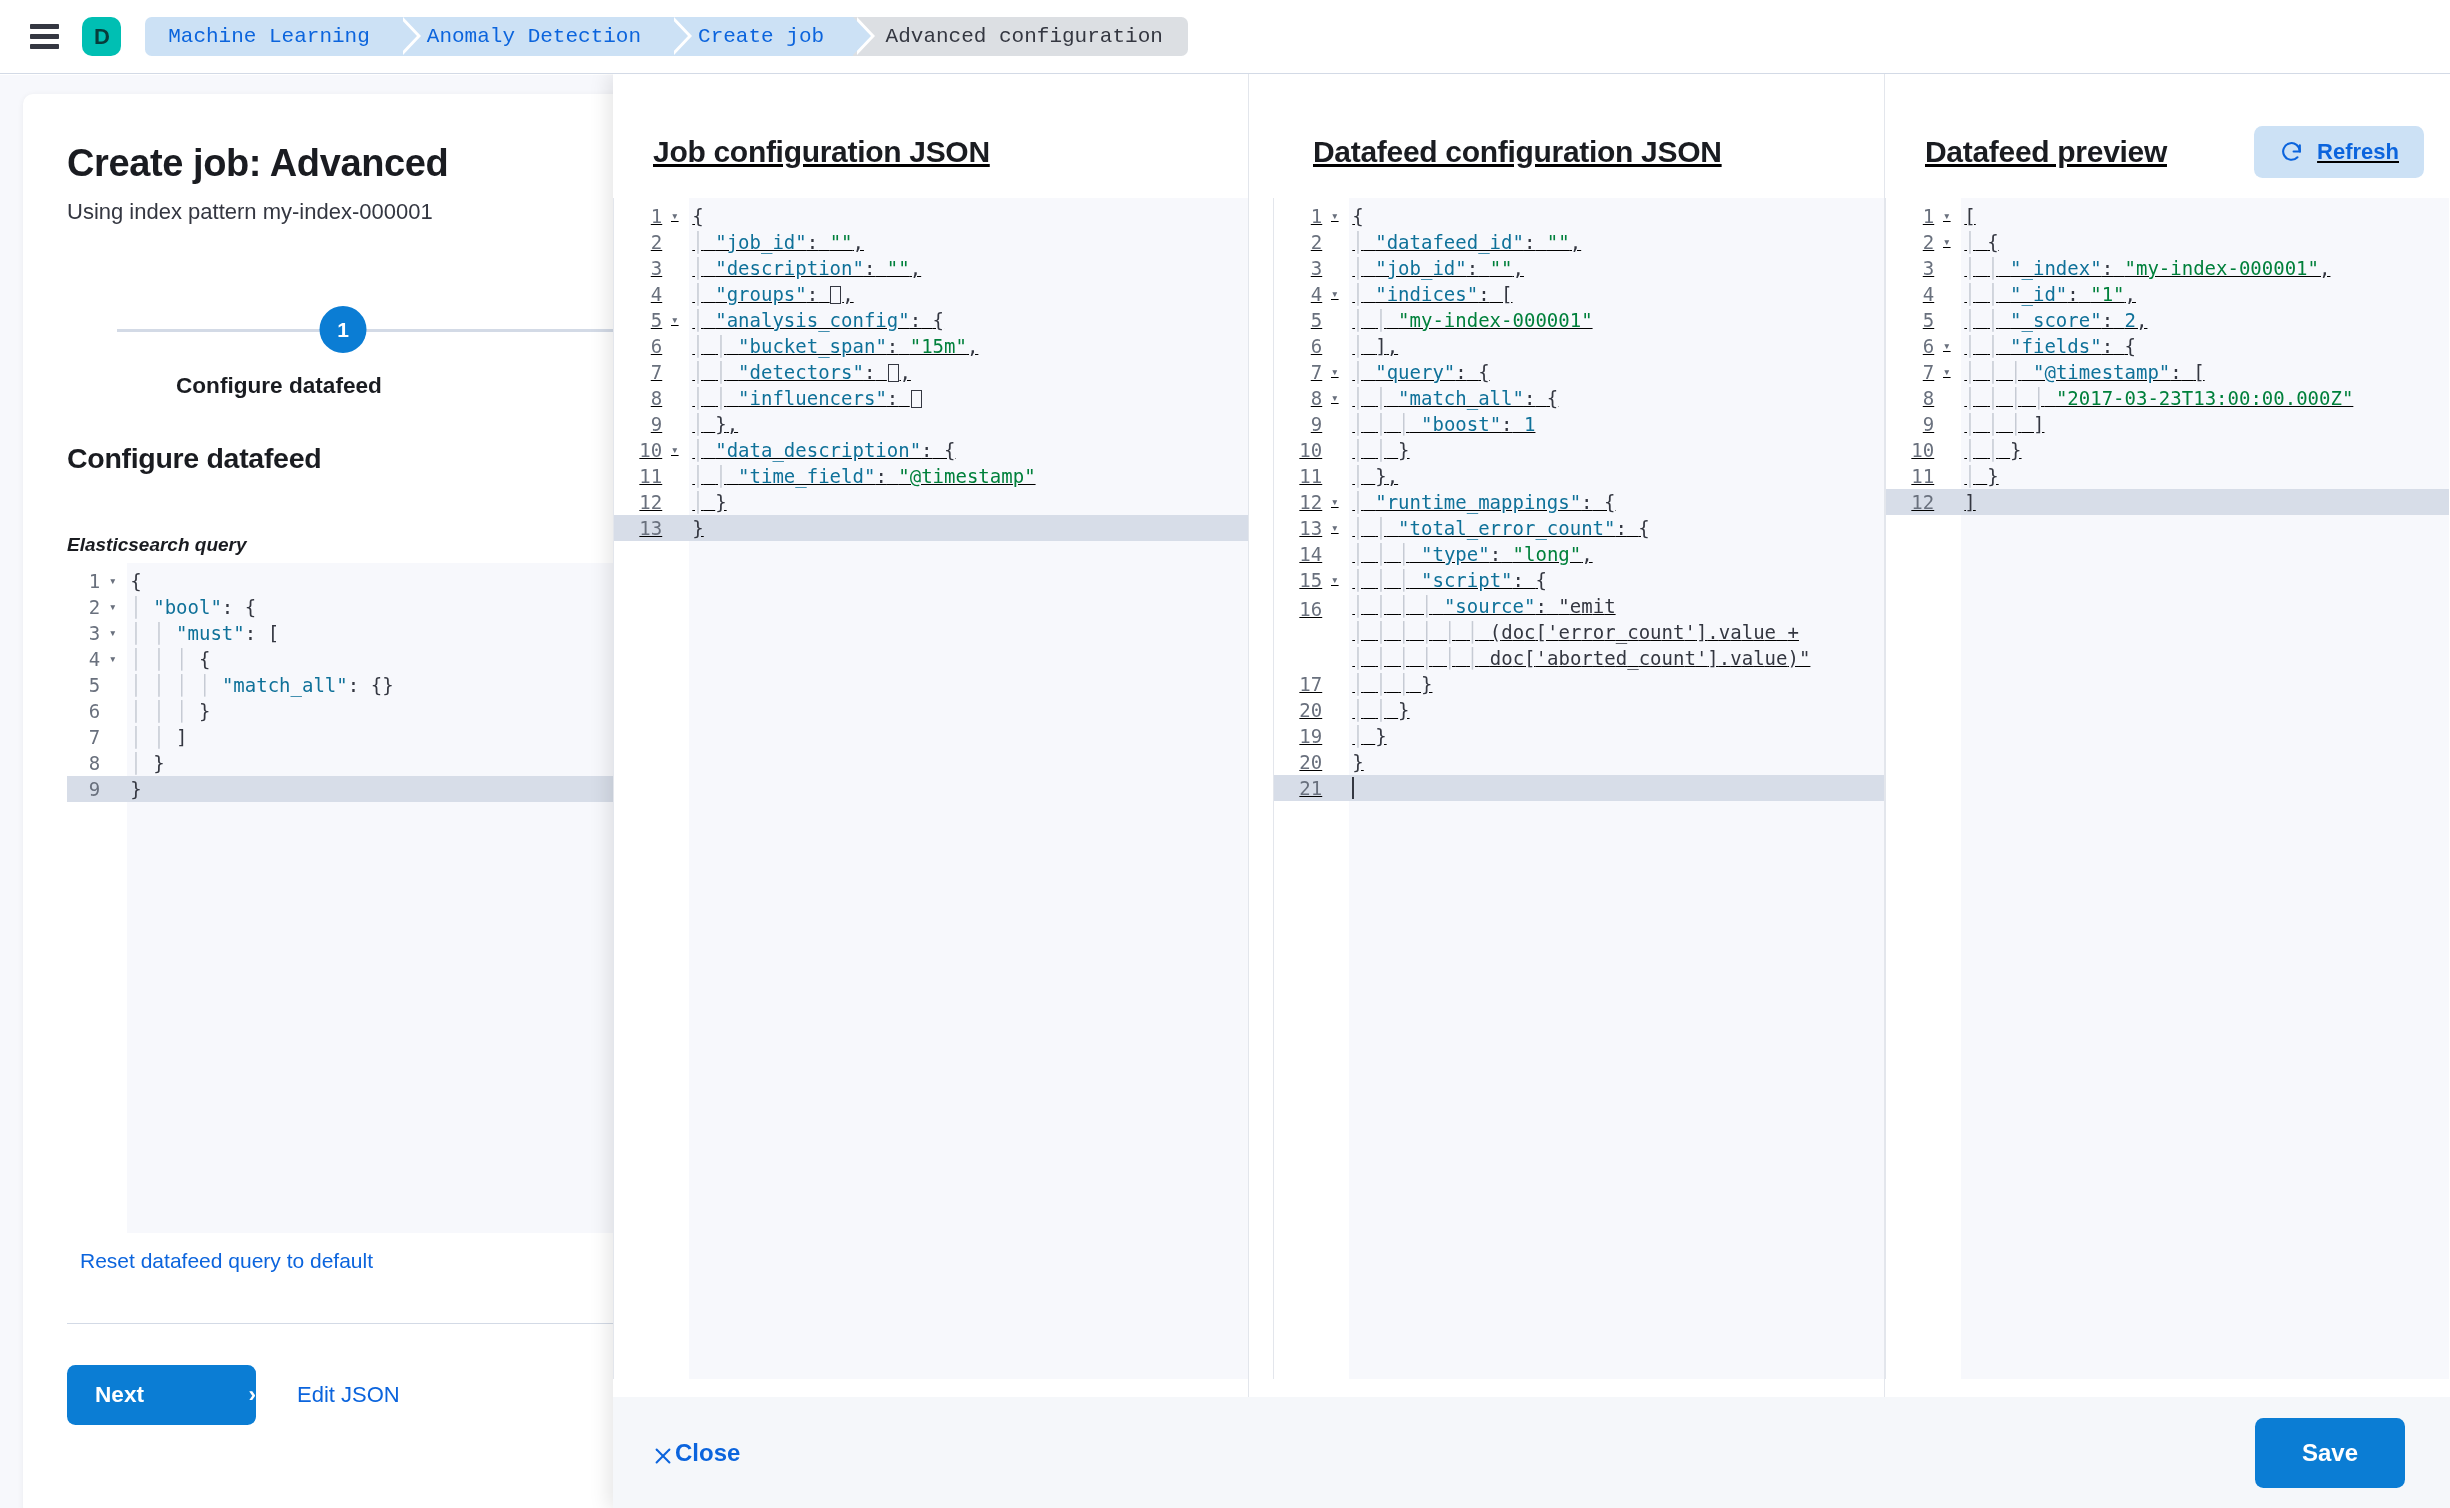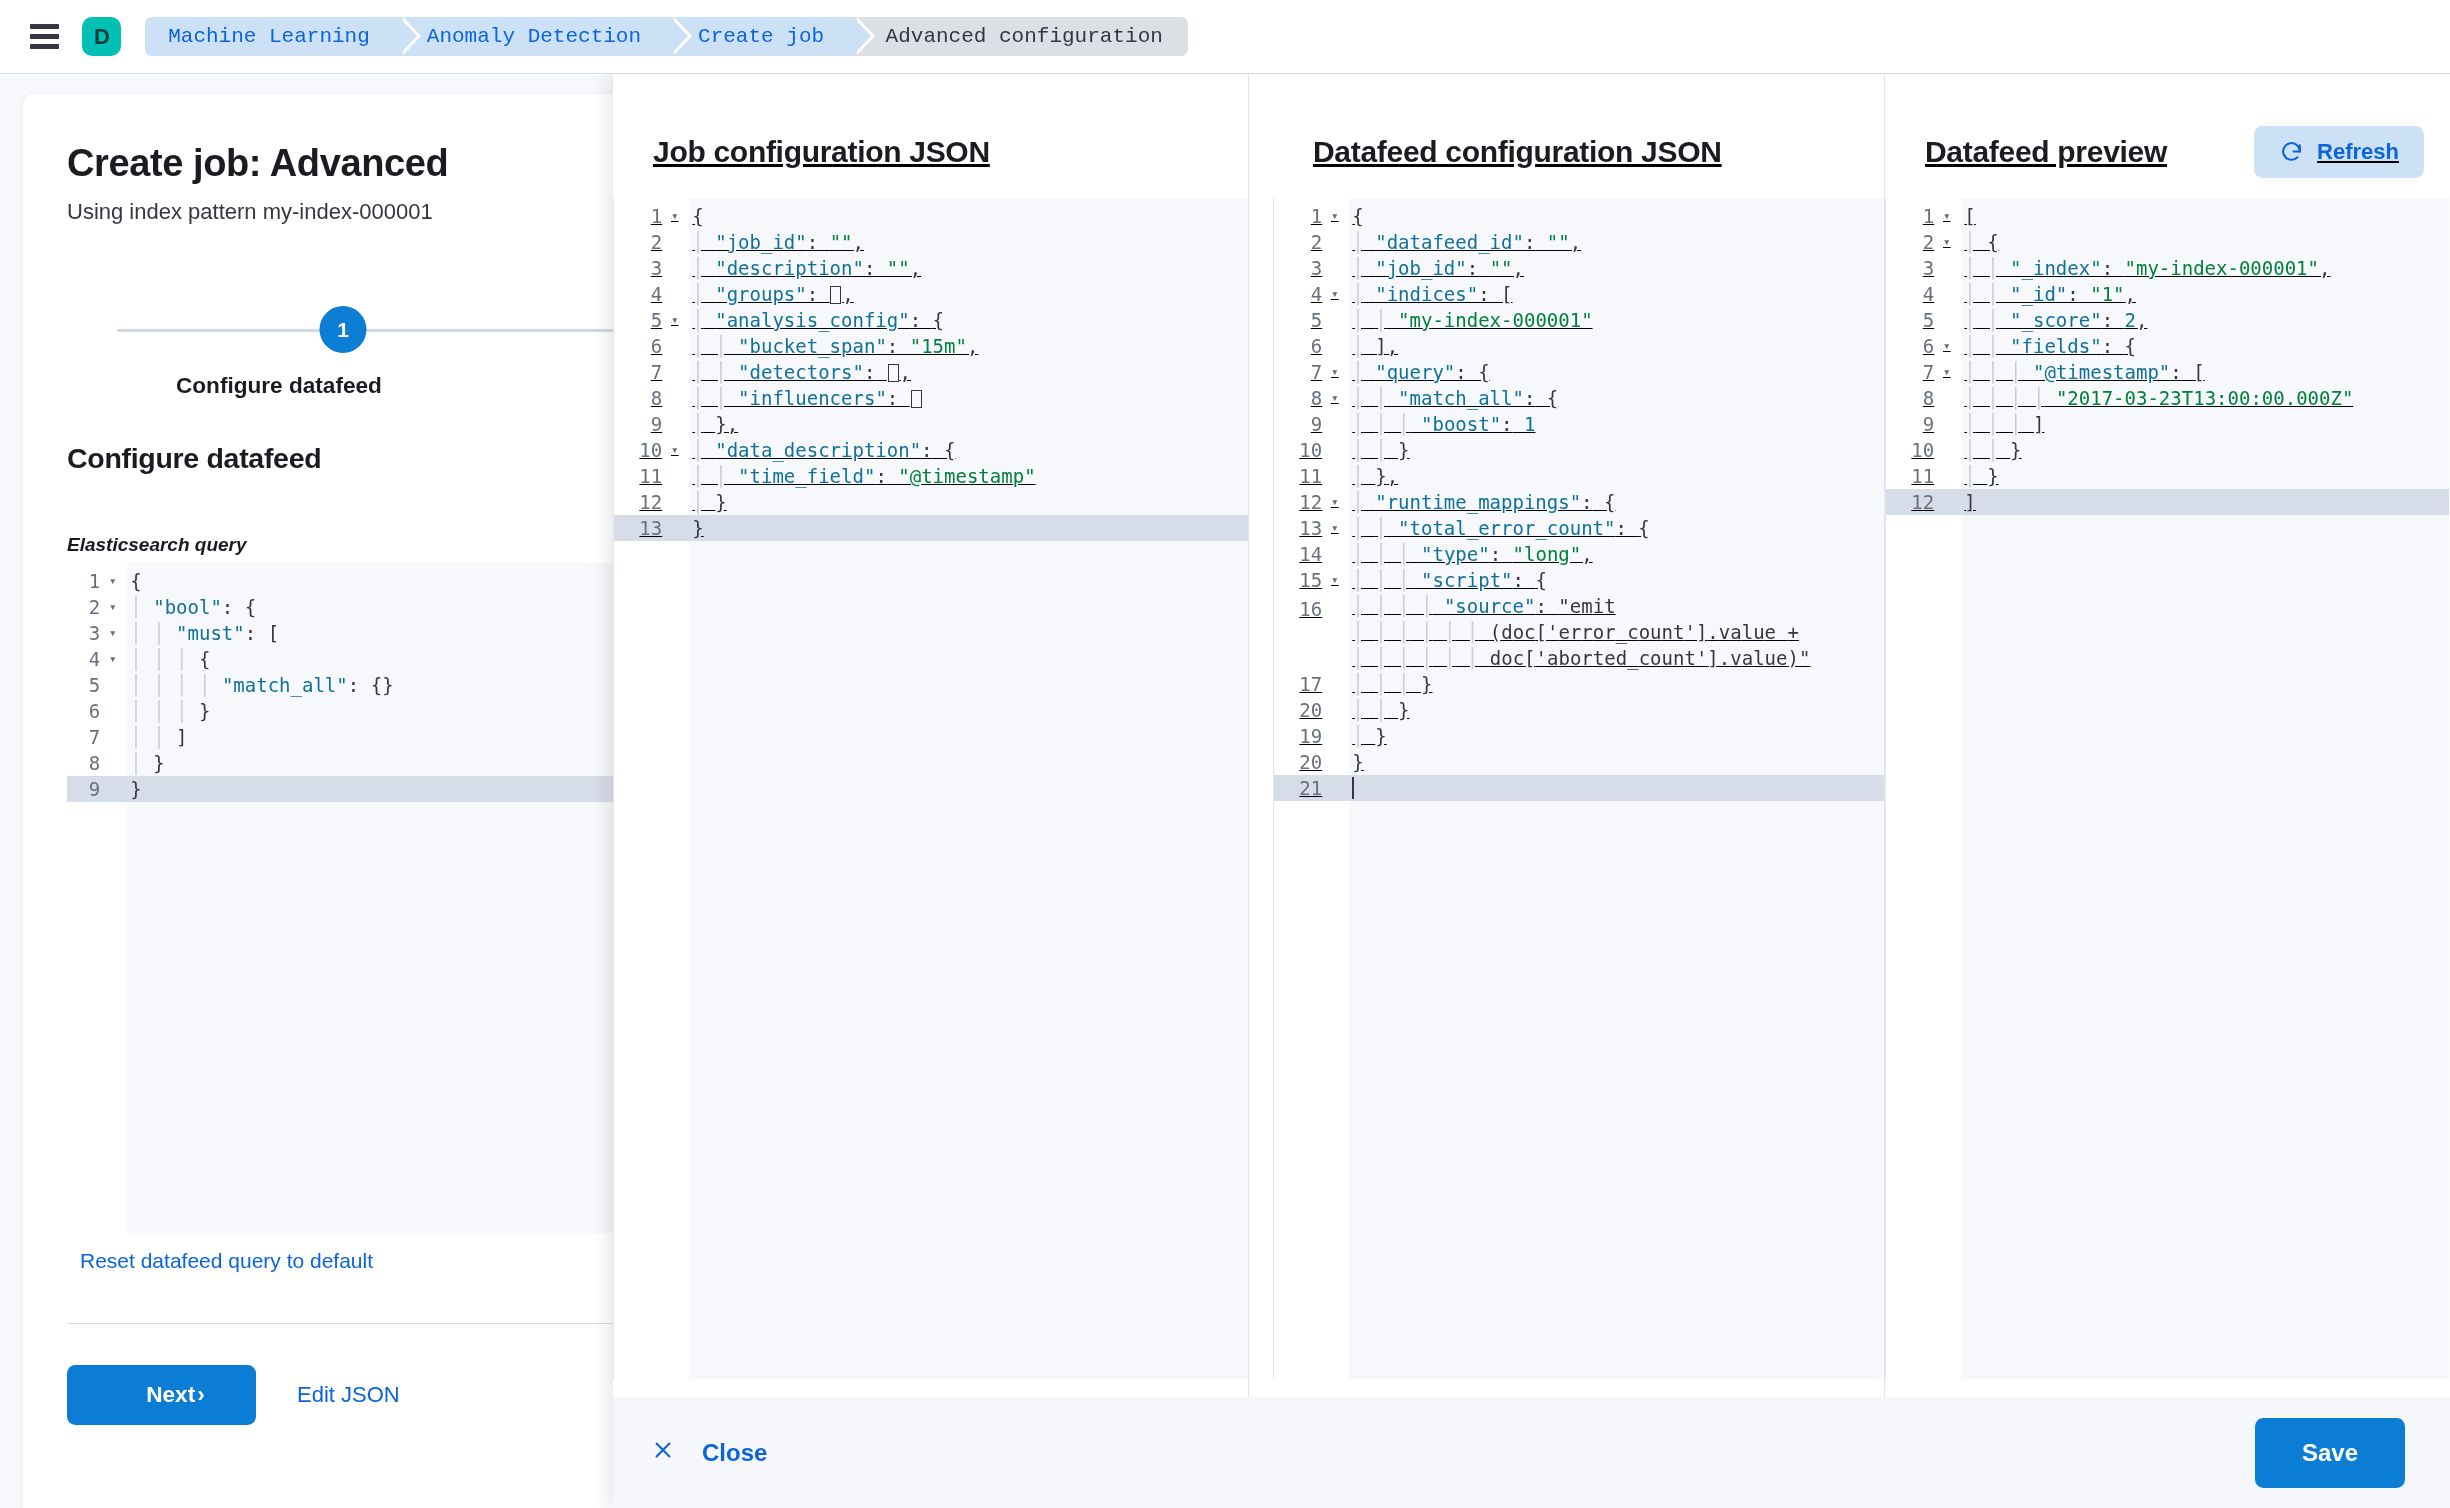--- a/index.html
+++ b/index.html
@@ -74,21 +74,21 @@
   .left-editor {
     position: absolute; left: 67px; top: 563px; width: 859px; height: 670px;
     background: #f7f8fc; border-bottom: 1.7px solid #d3dae6;
   }
   .left-reset { position: absolute; left: 80px; top: 1249px; font-size: 21px; color: #0b64dd; cursor: pointer; }
   .left-divider { position: absolute; left: 67px; top: 1323px; width: 859px; height: 0.8px; background: #d3dae6; }
   .btn-next {
     position: absolute; left: 67px; top: 1365px; width: 189px; height: 60px;
     background: #0b7dd4; color: #fff; border-radius: 8.4px; border: none;
     font-size: 22.6px; font-weight: 700; font-family: inherit;
-    display: flex; align-items: center; justify-content: center; gap: 2px; cursor: pointer; padding-left: 28px;
+    display: flex; align-items: center; justify-content: space-between; gap: 2px; cursor: pointer; padding-left: 28px;
   }
   .btn-editjson {
     position: absolute; left: 297px; top: 1365px; height: 60px;
     display: flex; align-items: center; font-size: 22px; font-weight: 400;
     color: #0b64dd; background: none; border: none; font-family: inherit; cursor: pointer;
   }
 
   
   .flyout {
     position: absolute; left: 613px; top: 74px; width: 1837px; height: 1435px;
@@ -144,21 +144,21 @@
   .caret { display:inline-block; width:1.7px; height:22px; background:#343741; vertical-align:-4.2px;}
   .box { display: inline-block; width: 11px; height: 18.4px; border: 1.7px solid #343741; vertical-align: -3.3px; margin: 0 0.8px;}
 
   
   .flyout-footer {
     position: absolute; left: 0; top: 1323px; width: 1837px; height: 112px;
     background: #f5f7fa; display: flex; align-items: center;
     padding: 0 45px 0 39px; justify-content: space-between;
   }
   .close-btn {
-    display: flex; align-items: flex-start; gap: 28px; background: none; border: none;
+    display: flex; align-items: flex-end; gap: 1px; background: none; border: none;
     color: #0b64dd; font-size: 24px; font-weight: 700; font-family: inherit; cursor: pointer;
   }
   .save-btn {
     background: #0b7dd4; color: #fff; border: none; border-radius: 8.4px;
     height: 70px; padding: 0 47px; font-size: 24px; font-weight: 700;
     font-family: inherit; cursor: pointer;
   }
 </style>
 </head>
 <body>

